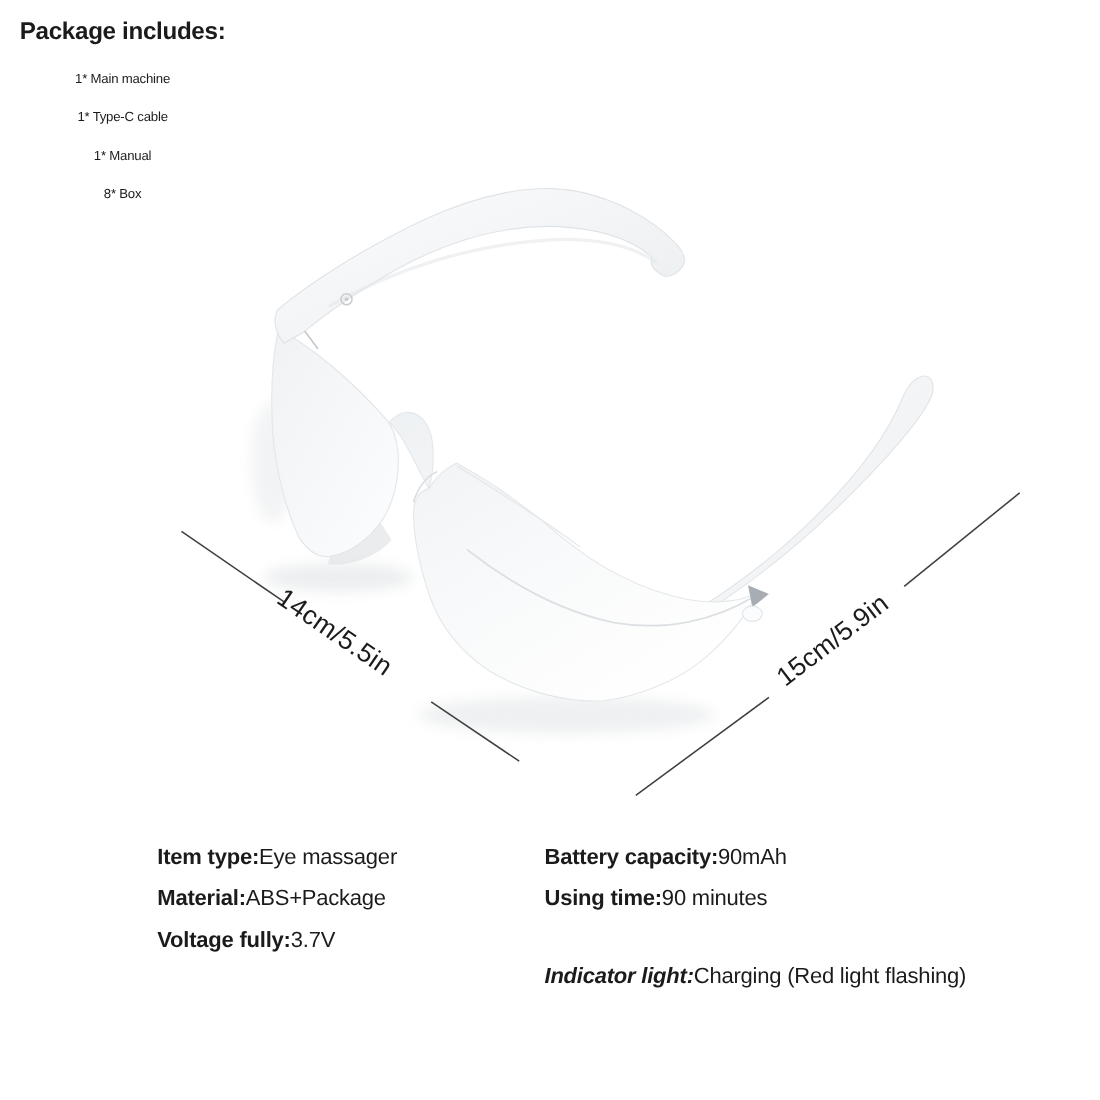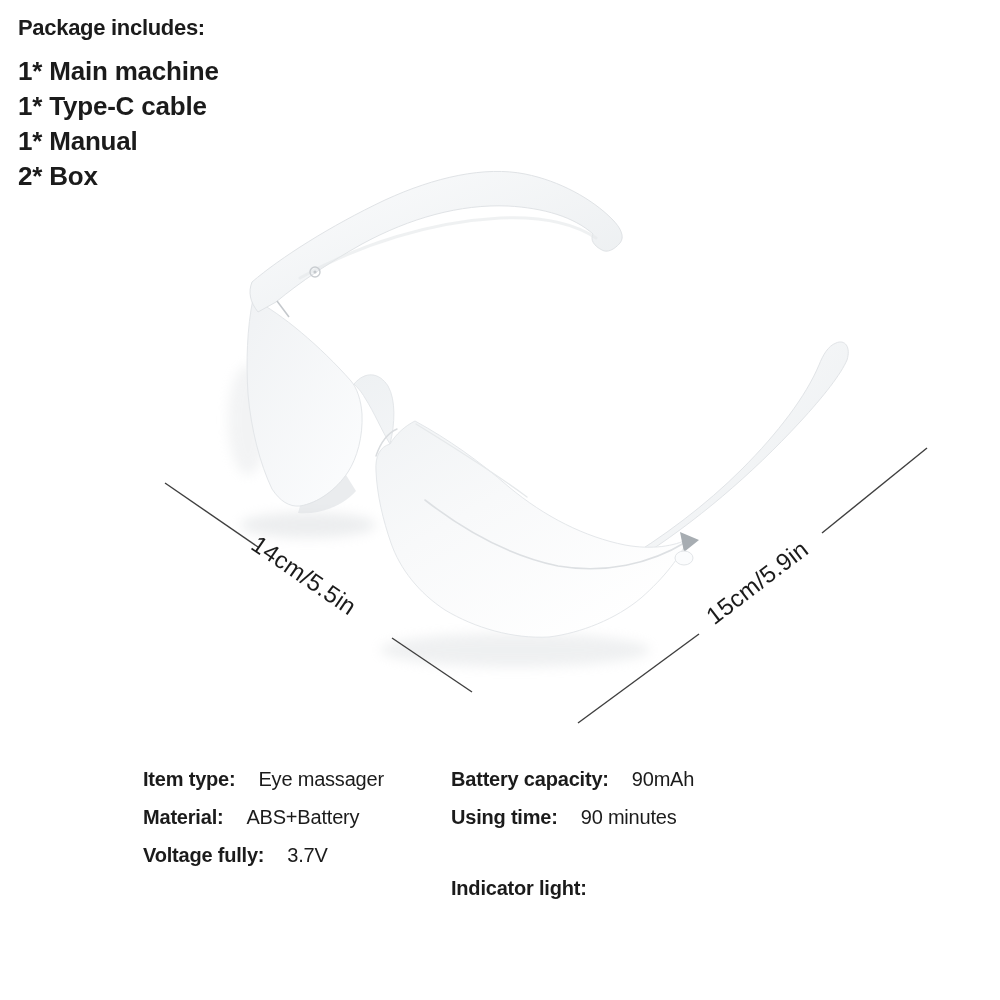--- a/index.html
+++ b/index.html
@@ -3,67 +3,67 @@
 <meta charset="utf-8">
 <style>
   html,body{margin:0;padding:0;}
   body{
     width:1000px;height:1000px;
     background:var(--background,#ffffff);
     font-family:"Liberation Sans", sans-serif;
     color:var(--text,#1b1b1b);
     position:relative;overflow:hidden;
   }
-  .stage{position:absolute;inset:0;width:1000px;height:924px;}
+  .stage{position:absolute;inset:0;width:1000px;height:924px;text-align:center;}
 
   
   .package{position:absolute;left:18px;top:15px;}
   .package h1{
     margin:0 0 13px 0;
     font-size:22px;font-weight:700;letter-spacing:-0.3px;
   }
-  .pkg-item{font-size:26px;line-height:35px;font-weight:700;letter-spacing:-0.2px;}
+  .pkg-item{font-size:12px;line-height:35px;font-weight:400;letter-spacing:-0.2px;}
 
   
   .art{position:absolute;left:0;top:0;width:1000px;height:1000px;}
 
   
   .dim-label{
     position:absolute;font-size:24px;letter-spacing:0.3px;
     color:var(--text,#1b1b1b);white-space:nowrap;
     transform-origin:0 0;
   }
   #dim14{left:262px;top:530px;transform:rotate(34.3deg);}
   #dim15{left:701px;top:608px;transform:rotate(-37.4deg);}
 
   
   .spec-col{position:absolute;top:760px;}
   .spec-left{left:143px;}
-  .spec-right{left:451px;}
+  .spec-right{left:495px;}
   .spec-row{
-    display:flex;align-items:center;gap:23px;
+    display:flex;align-items:center;gap:0;
     height:38px;font-size:20px;letter-spacing:-0.2px;white-space:nowrap;
   }
   .spec-label{font-weight:700;}
   .indicator-row{margin-top:38px;height:auto;align-items:flex-start;}
-  .indicator-row .spec-label{line-height:28px;}
+  .indicator-row .spec-label{line-height:28px;font-style:italic;}
   .spec-value.multi{display:block;}
   .spec-value.multi .vline{display:block;line-height:28px;}
 </style>
 </head>
 <body>
 
 <div class="stage">
 
   <section class="package">
     <h1>Package includes:</h1>
     <div class="pkg-item">1* Main machine</div>
     <div class="pkg-item">1* Type-C cable</div>
     <div class="pkg-item">1* Manual</div>
-    <div class="pkg-item">2* Box</div>
+    <div class="pkg-item">8* Box</div>
   </section>
 
   <svg class="art" viewBox="0 0 1000 1000" aria-hidden="true">
     <defs>
       <linearGradient id="gArm" x1="0" y1="0" x2="1" y2="1">
         <stop offset="0" stop-color="#fbfcfd"></stop>
         <stop offset="1" stop-color="#eaedef"></stop>
       </linearGradient>
       <linearGradient id="gLens" x1="0" y1="0" x2="1" y2="1">
         <stop offset="0" stop-color="#f0f2f4"></stop>
@@ -157,37 +157,38 @@
   <div class="dim-label" id="dim14">14cm/5.5in</div>
   <div class="dim-label" id="dim15">15cm/5.9in</div>
 
   <section class="spec-col spec-left">
     <div class="spec-row">
       <span class="spec-label">Item type:</span>
       <span class="spec-value">Eye massager</span>
     </div>
     <div class="spec-row">
       <span class="spec-label">Material:</span>
-      <span class="spec-value">ABS+Battery</span>
+      <span class="spec-value">ABS+Package</span>
     </div>
     <div class="spec-row">
       <span class="spec-label">Voltage fully:</span>
       <span class="spec-value">3.7V</span>
     </div>
   </section>
 
   <section class="spec-col spec-right">
     <div class="spec-row">
       <span class="spec-label">Battery capacity:</span>
       <span class="spec-value">90mAh</span>
     </div>
     <div class="spec-row">
       <span class="spec-label">Using time:</span>
       <span class="spec-value">90 minutes</span>
     </div>
     <div class="spec-row indicator-row">
       <span class="spec-label">Indicator light:</span>
       <span class="spec-value multi">
+        <span class="vline">Charging (Red light flashing)</span>
       </span>
     </div>
   </section>
 
 </div>
 
 </body></html>

